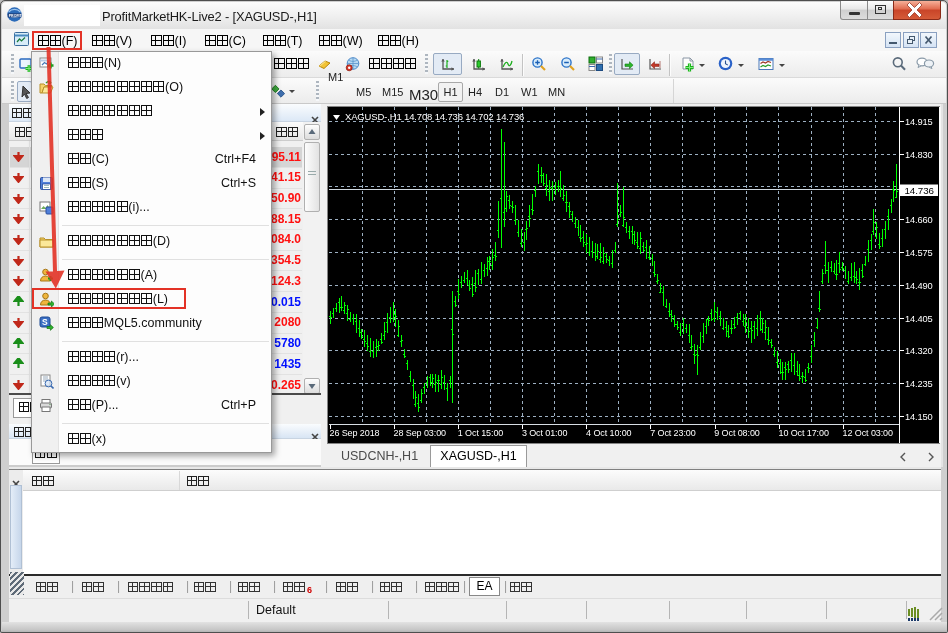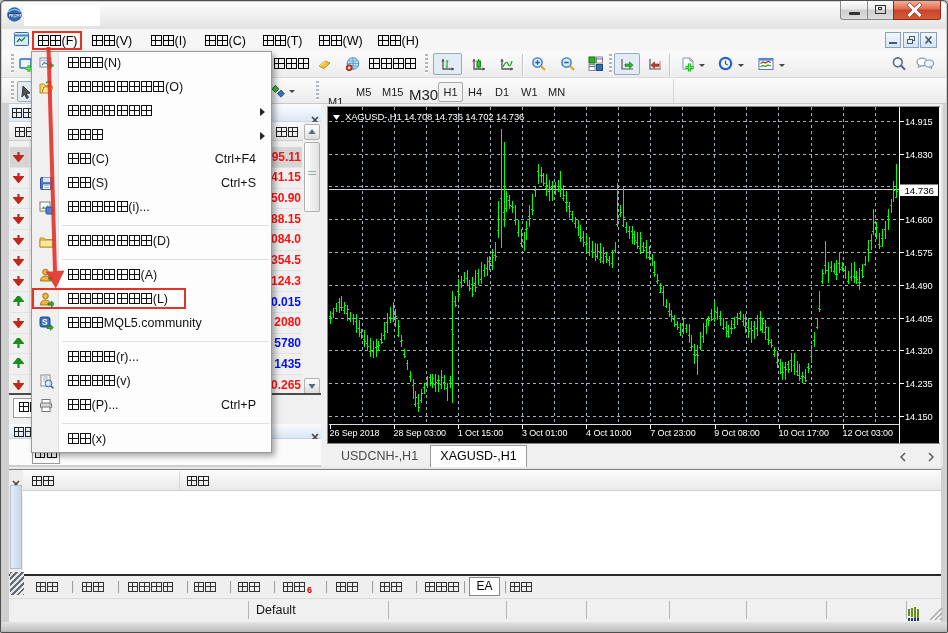--- a/index.html
+++ b/index.html
@@ -25,20 +25,21 @@
 <div id="win">
 
 <div style="position:absolute;left:1px;top:1px;right:1px;height:27px;background:linear-gradient(180deg,#fcfcfc,#f0f0f0 50%,#e2e2e2);border-radius:4px 4px 0 0"></div>
 <svg width="17" height="17" viewBox="0 0 20 20" style="position:absolute;left:5px;top:5px">
       <circle cx="10" cy="10" r="8.5" fill="#2a6ab8"></circle>
       <path d="M3 7c4-4 10-4 14 0M2.5 11c5 3 10 3 15 0" stroke="#9ec6ee" stroke-width="1.5" fill="none"></path>
       <rect x="2" y="8.5" width="16" height="5" fill="#1a3a74" opacity=".85"></rect>
       <text x="3.2" y="12.6" font-size="4.2" fill="#fff" font-weight="bold">PROFIT</text>
     </svg>
 <div style="position:absolute;left:23px;top:4px;width:76px;height:21px;background:#fff"></div>
+<div style="position:absolute;left:101px;top:8px;font-size:12.9px;letter-spacing:-0.15px;color:#1a1a1a">ProfitMarketHK-Live2 - [XAGUSD-,H1]</div>
 
 <div style="position:absolute;left:839px;top:0;width:28px;height:19px;background:linear-gradient(180deg,#fdfdfd,#e8e8e8 45%,#cfcfcf 50%,#dcdcdc);border:1px solid #8a8a8a;border-top:none;border-radius:0 0 0 3px">
       <div style="position:absolute;left:8px;top:11px;width:11px;height:3px;background:#333;border-radius:1px"></div>
     </div>
 <div style="position:absolute;left:866px;top:0;width:27px;height:19px;background:linear-gradient(180deg,#fdfdfd,#e8e8e8 45%,#cfcfcf 50%,#dcdcdc);border:1px solid #8a8a8a;border-top:none">
       <div style="position:absolute;left:7px;top:4px;width:11px;height:9px;border:1.5px solid #333">
         <div style="position:absolute;left:2px;top:1px;width:4px;height:3px;border:1.5px solid #333"></div>
       </div>
     </div>
 <div style="position:absolute;left:892px;top:0;width:48px;height:19px;background:linear-gradient(180deg,#f6b099,#e06a4e 45%,#c94428 50%,#d55b38);border:1px solid #8a2a18;border-top:none;border-radius:0 0 3px 0"><svg width="46" height="17">
@@ -206,21 +207,21 @@
     </div>
 
 <div class="tbtn" style="left:270px;top:80px;width:24px;height:19px">
       <svg width="15" height="14" viewBox="0 0 15 14" style="">
         <rect x="2" y="2" width="5.5" height="5.5" transform="rotate(45 4.7 4.7)" fill="#3fae3f" stroke="#0d6d0d" stroke-width=".8"></rect>
         <rect x="8" y="7" width="5.5" height="5.5" transform="rotate(45 10.7 9.7)" fill="#3f6fae" stroke="#1c4a80" stroke-width=".8"></rect>
       </svg>
       <span class="drop"></span>
     </div>
 <div class="grip" style="left:315px;top:80px"></div>
-<div style="position:absolute;left:327px;top:95px;font-size:11px;color:#222">M1</div>
+<div style="position:absolute;left:327px;top:70px;font-size:11px;color:#222">M1</div>
 <div style="position:absolute;left:355px;top:85px;font-size:11px;color:#222">M5</div>
 <div style="position:absolute;left:381px;top:85px;font-size:11px;color:#222">M15</div>
 <div style="position:absolute;left:408px;top:85px;font-size:15px;color:#222">M30</div>
 <div style="position:absolute;left:437px;top:81px;width:25px;height:20px;background:#f2f2f2;border:1px solid #a8a8a8;border-radius:2px;font-size:11px;color:#222;text-align:center;line-height:18px">H1</div>
 <div style="position:absolute;left:467px;top:85px;font-size:11px;color:#222">H4</div>
 <div style="position:absolute;left:494px;top:85px;font-size:11px;color:#222">D1</div>
 <div style="position:absolute;left:520px;top:85px;font-size:11px;color:#222">W1</div>
 <div style="position:absolute;left:547px;top:85px;font-size:11px;color:#222">MN</div>
 <div style="position:absolute;left:672px;top:78px;width:1px;height:24px;background:#d5d5d5"></div>
 

